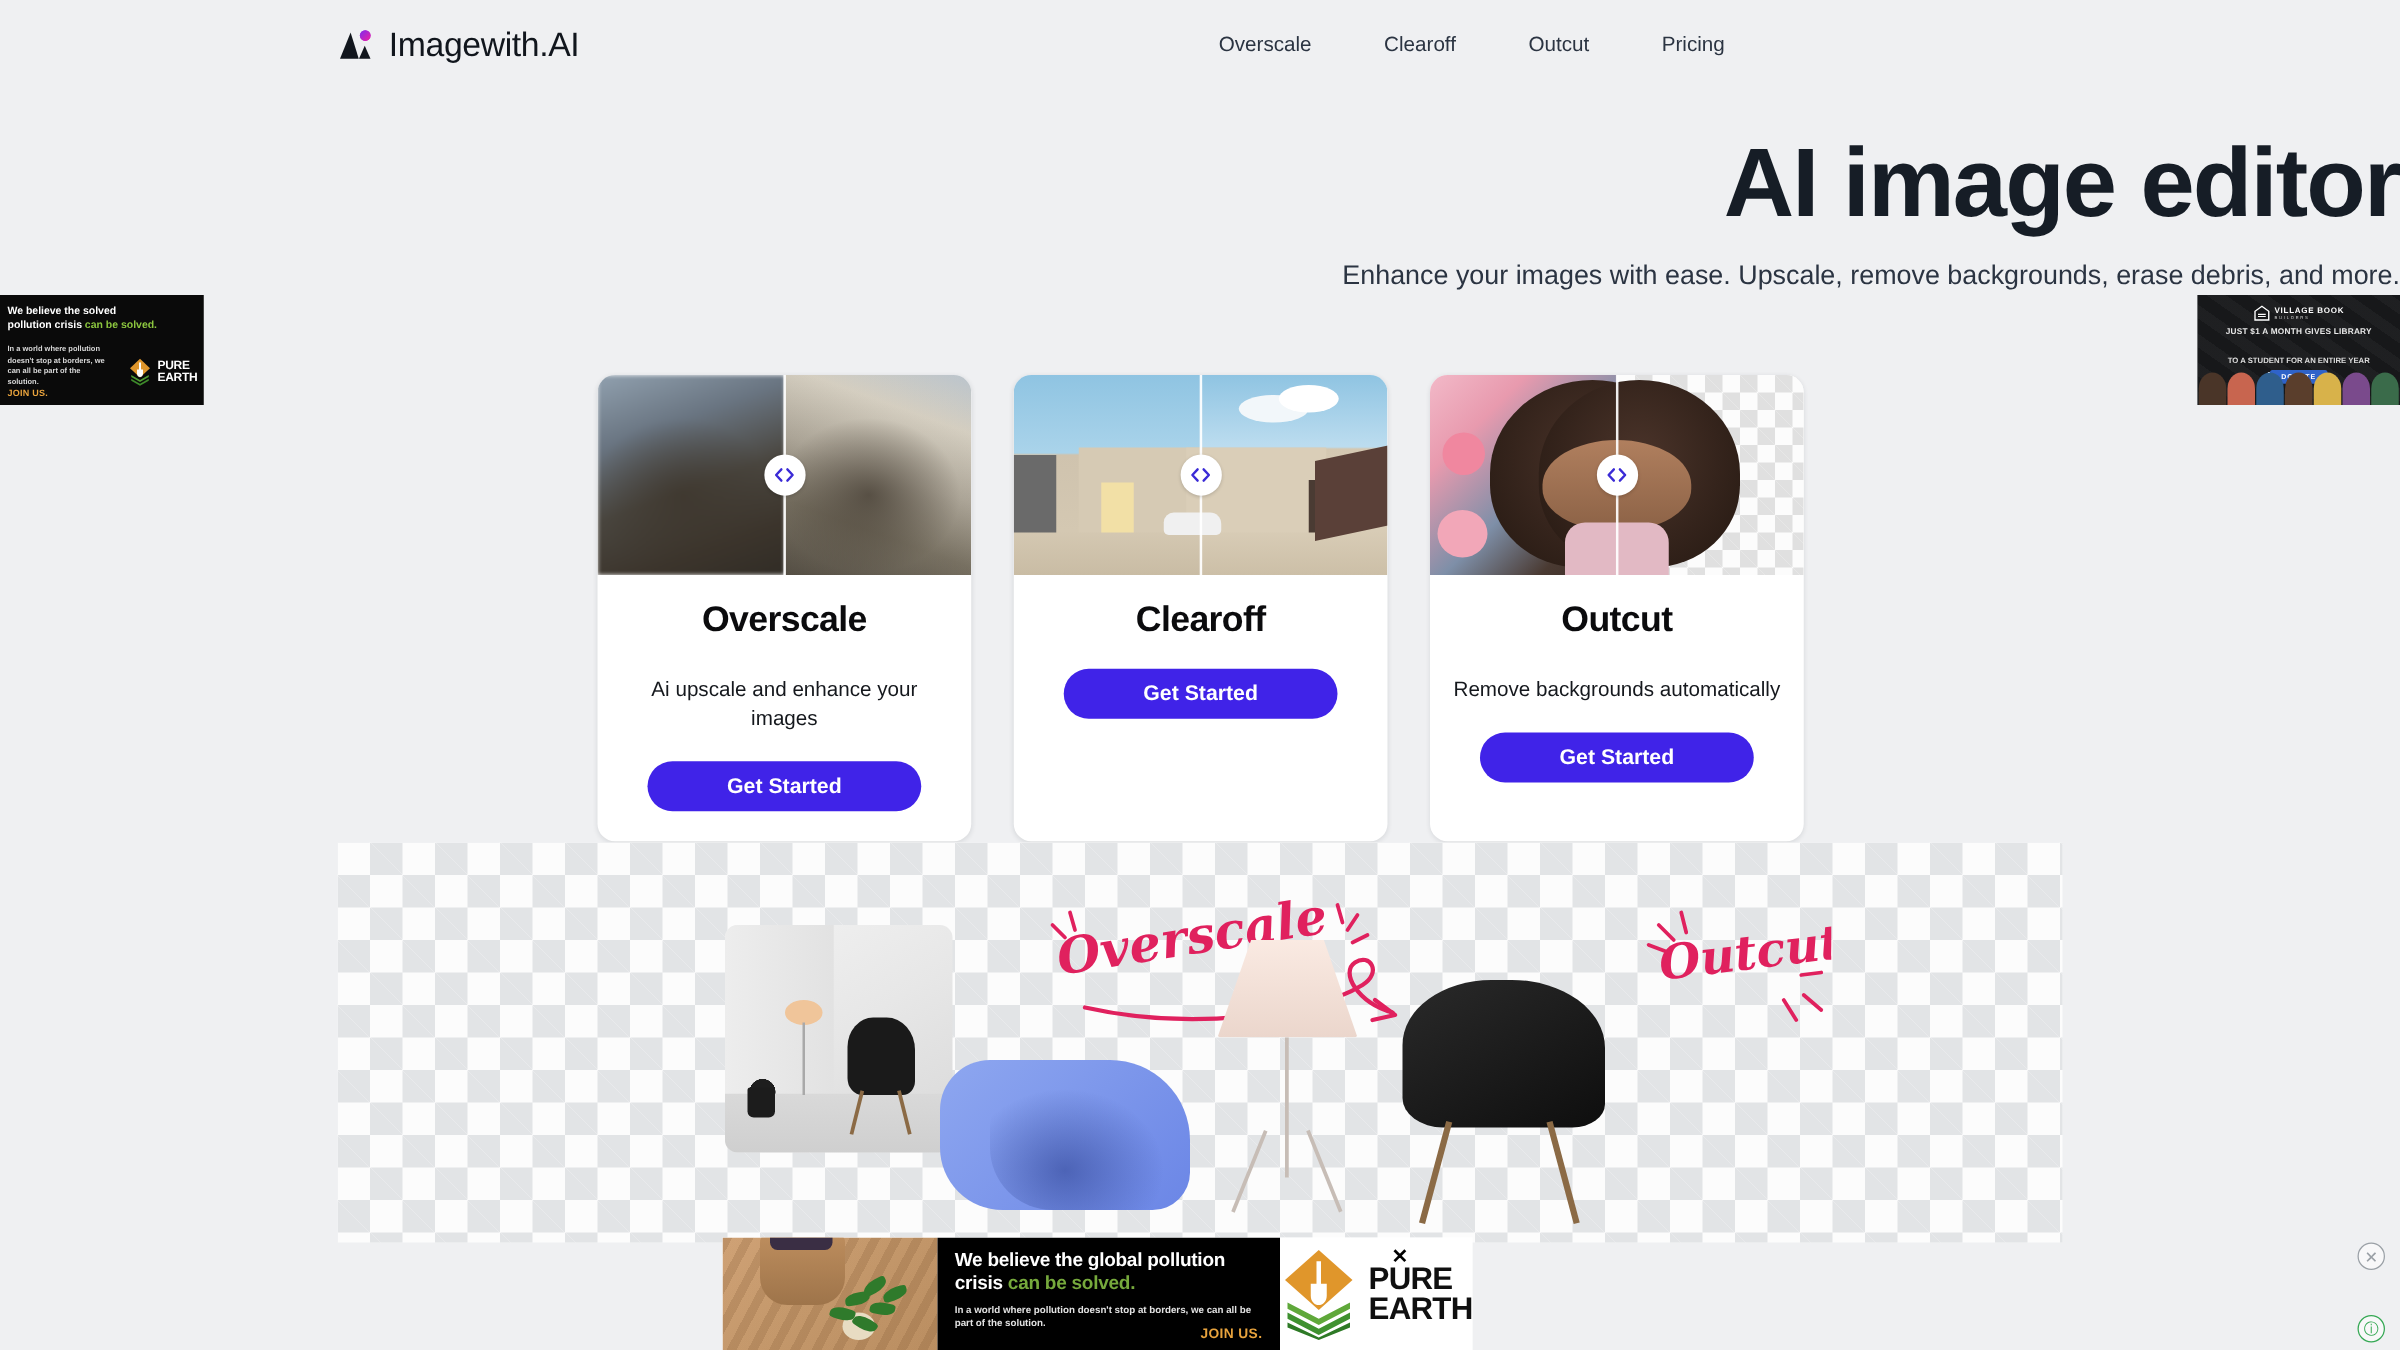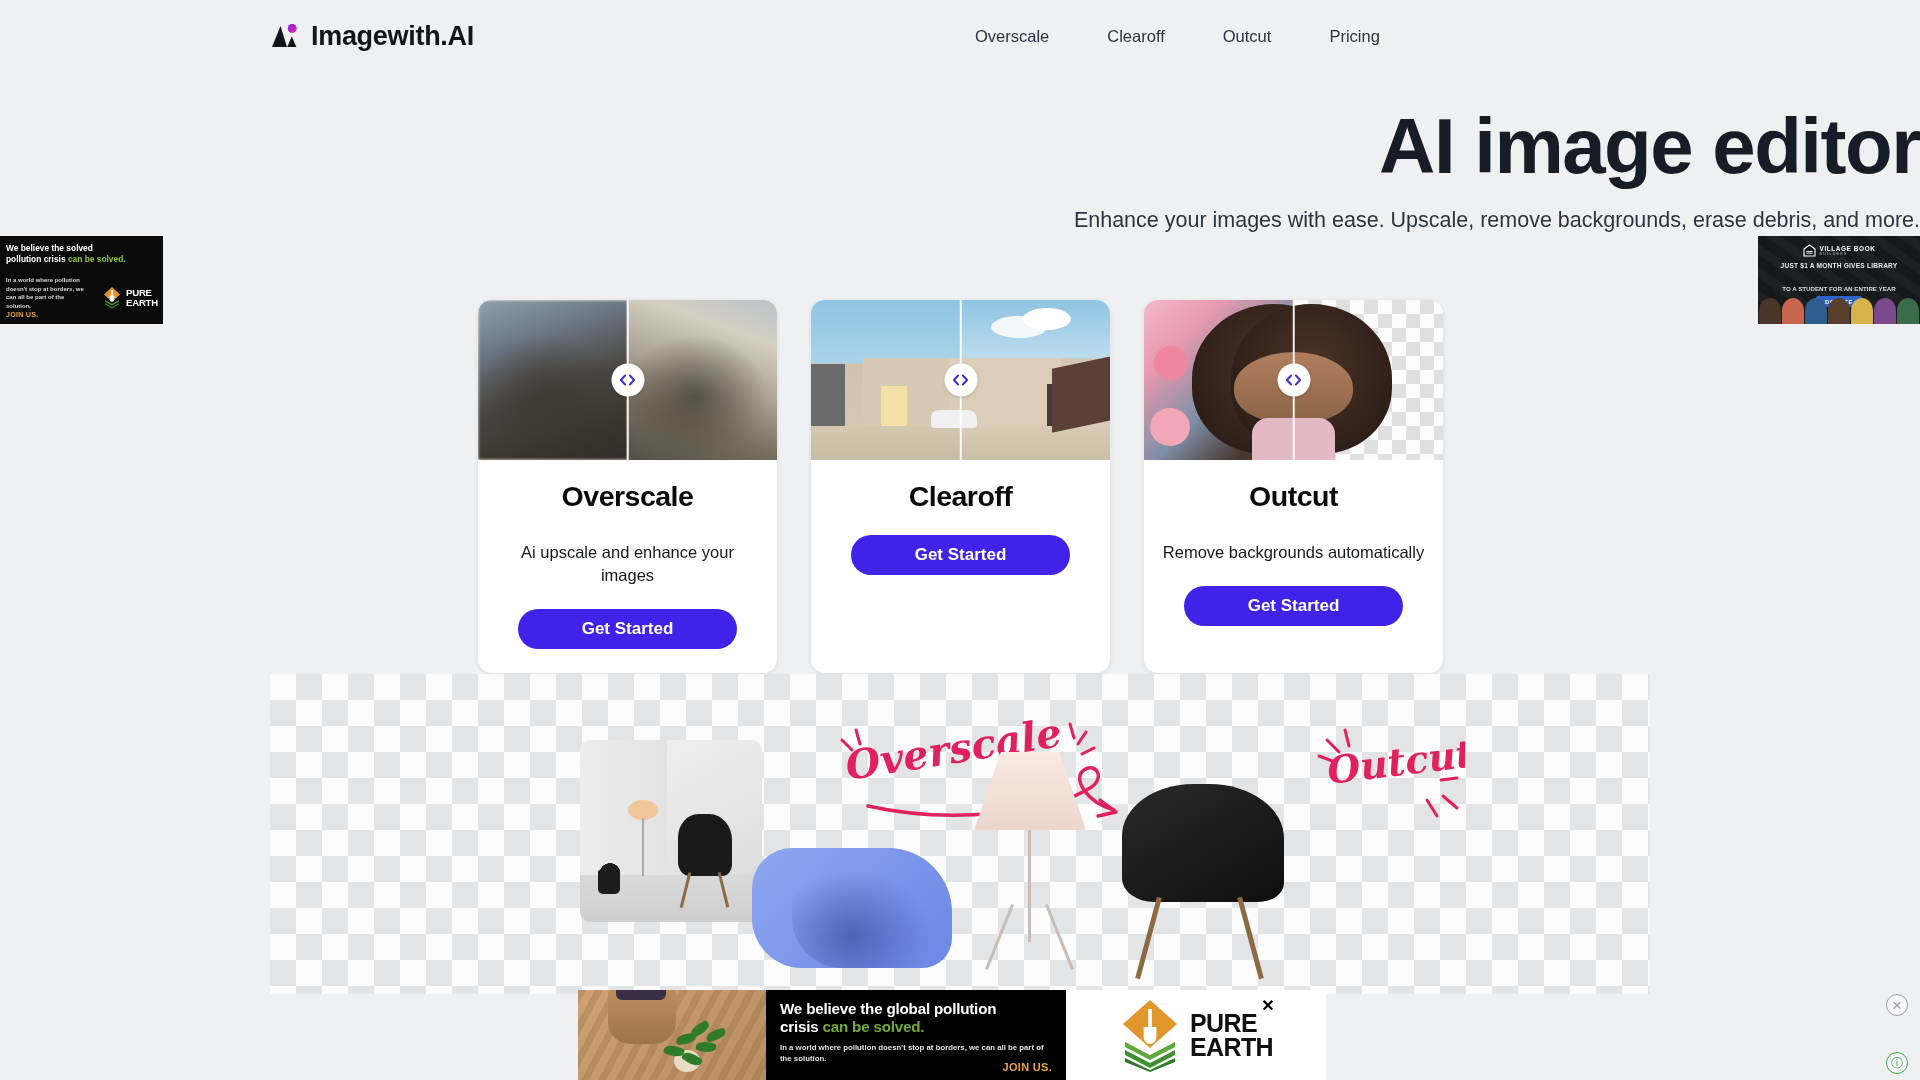--- a/index.html
+++ b/index.html
@@ -12,21 +12,21 @@
   }
   .page { position: relative; width: 1920px; height: 1080px; background: #EFF0F2; }
 
   
   .header {
     position: absolute; top: 0; left: 0; width: 1920px; height: 72px;
     display: flex; align-items: center; background: #EFF0F2;
   }
   .brand { position: absolute; left: 270px; display: flex; align-items: center; gap: 11px; cursor: pointer; }
   .brand-mark { width: 30px; height: 30px; position: relative; }
-  .brand-name { font-size: 27px; font-weight: 700; color: #11161D; letter-spacing: -0.3px; }
+  .brand-name { font-size: 27px; font-weight: 400; color: #11161D; letter-spacing: -0.3px; }
 
   .nav { position: absolute; left: 975px; display: flex; align-items: center; gap: 58px; }
   .nav a { font-size: 16.5px; color: #2B3442; text-decoration: none; cursor: pointer; white-space: nowrap; }
 
   .auth { position: absolute; right: 265px; display: flex; align-items: center; gap: 16px; }
   .btn-login {
     height: 38px; padding: 0 27px; border-radius: 19px;
     border: 1.4px solid #C3CEF5; background: #F3F5FC; color: #2343F5;
     font-size: 15.5px; font-weight: 700; cursor: pointer;
     display: flex; align-items: center; justify-content: center;
@@ -175,21 +175,21 @@
   .adr-brand-s { font-size:3.4px; color:#C9C9C9; letter-spacing:1.4px; }
   .adr-l1 { position:absolute; top:26px; left:0; right:0; text-align:center; font-size:6.6px; color:#E9E9E9; font-weight:600; letter-spacing:0.2px; }
   .adr-l2 { position:absolute; top:36px; left:0; right:12px; text-align:center; font-size:9.2px; color:#FFFFFF; font-weight:800; letter-spacing:0.6px;margin-top:24px; }
   .adr-l3 { position:absolute; top:49px; left:0; right:0; text-align:center; font-size:6.2px; color:#DCDCDC; font-weight:600; }
   .adr-donate { position:absolute; top:60px; left:50%; transform:translateX(-50%); background:#2F63C9; color:#fff; font-size:5.6px; font-weight:800; letter-spacing:0.8px; padding:2.5px 9px; border-radius:2px; cursor:pointer; }
   .adr-kids { position:absolute; bottom:0; left:0; right:0; height:26px; display:flex; }
   .adr-kids span { flex:1; border-radius:50% 50% 0 0; margin:0 0.6px; }
 
   
   .ad-bottom {
-    position: absolute; left: 578px; bottom: 0; width: 748px; height: 90px;
+    position: absolute; left: 578px; bottom: 0; width: 600px; height: 90px;
     background: #FFFFFF; display: flex; overflow: hidden; cursor: pointer;
   }
   .adb-photo { width: 188px; height: 90px; position: relative; overflow: hidden;
     background: linear-gradient(140deg,#D3A478 0%,#C79A6D 40%,#B98C5F 100%); }
   .adb-photo .soil { position:absolute; inset:0; background: repeating-linear-gradient(118deg, rgba(150,110,70,0.35) 0 7px, rgba(190,150,105,0.18) 7px 15px); }
   .adb-photo .boot { position:absolute; left:30px; top:-4px; width:68px; height:58px; background:linear-gradient(#BE8E5E,#9E744A); border-radius:8px 8px 22px 22px; }
   .adb-photo .boot-top { position:absolute; left:38px; top:-6px; width:50px; height:16px; background:#3A2E44; border-radius:6px; }
   .adb-photo .sprout { position:absolute; left:84px; top:26px; width:64px; height:52px; }
   .adb-photo .leaf { position:absolute; width:20px; height:10px; background:#2F7A2B; border-radius:60% 20% 60% 20%; }
   .adb-photo .seed { position:absolute; left:96px; top:60px; width:26px; height:22px; background:#E8DCC2; border-radius:50%; }

